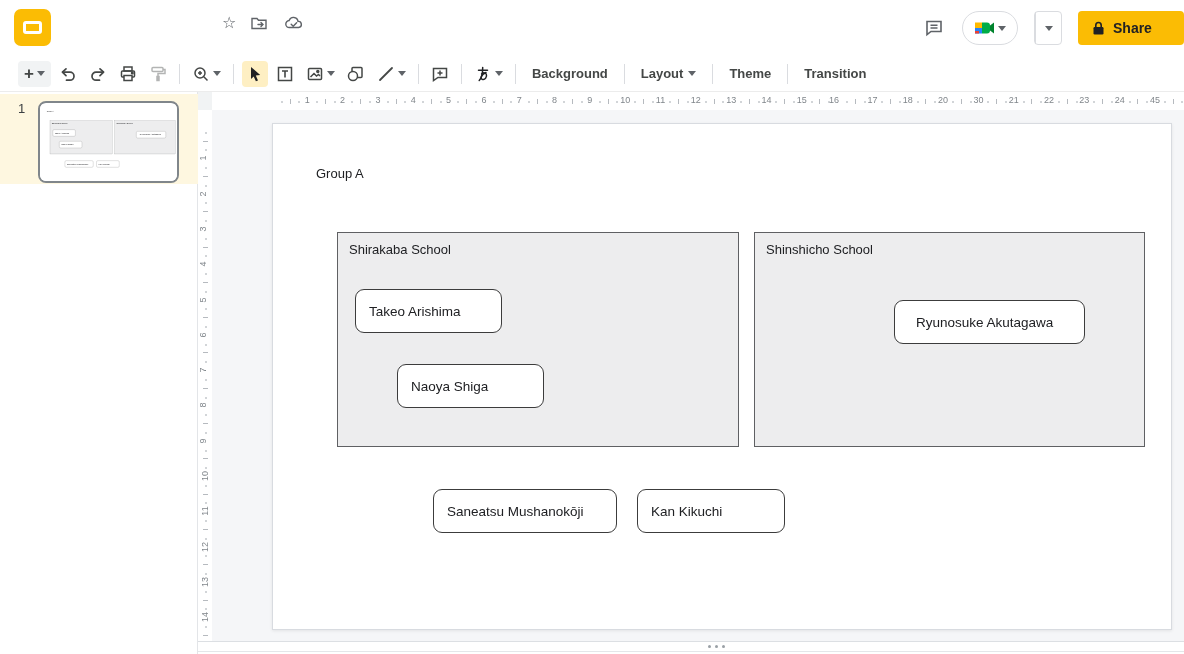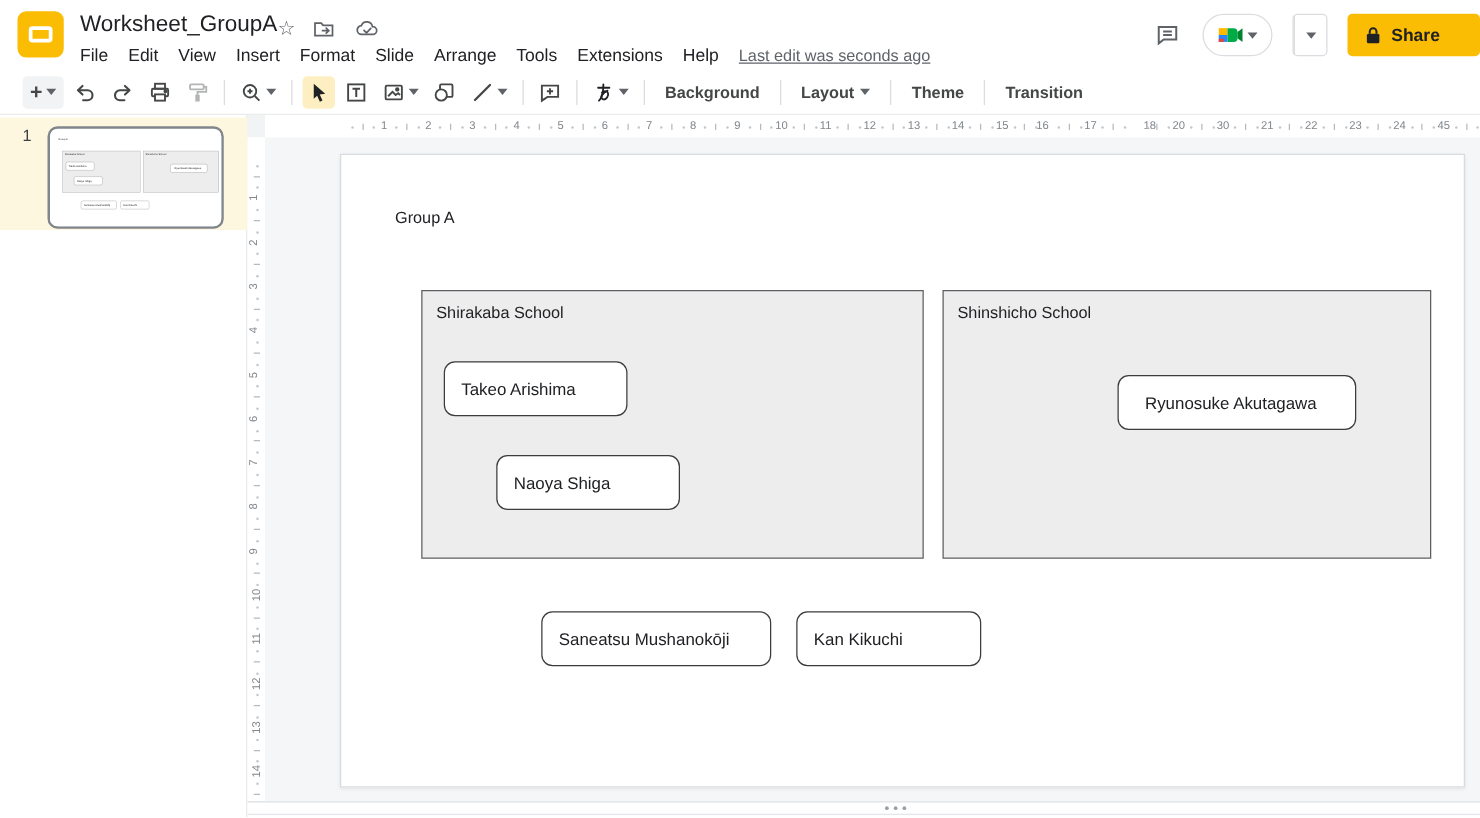--- a/index.html
+++ b/index.html
@@ -88,51 +88,37 @@
 </style>
 </head>
 <body>
 
 <div id="app">
 
   <div class="topbar">
     <div class="logo">
         <div class="page"></div>
       </div>
-    <div class="doc-title">Worksheet_GroupA</div>
 
     <div class="title-icons">
       <span class="star-glyph">☆</span>
       <span class="iconbtn">
         <svg width="18" height="18" viewBox="0 0 18 18" fill="none" stroke="#5f6368" stroke-width="1.4">
           <path d="M2 4.5 h5 l1.5 1.8 H16 v8.2 H2 z"></path>
             <path d="M8 10.5 h5 M11 8.5 l2 2 -2 2" stroke-linecap="round"></path>
         </svg>
       </span>
       <span class="iconbtn">
         <svg width="20" height="18" viewBox="0 0 20 18" fill="none" stroke="#5f6368" stroke-width="1.4">
           <path d="M5.5 13.5 a3.5 3.5 0 0 1 -.4-7 A4.6 4.6 0 0 1 14 7.4 a3 3 0 0 1 .6 6.1 z"></path>
           <path d="M7.2 10.3 l2 2 3.4-3.6" stroke-linecap="round" stroke-linejoin="round"></path>
         </svg>
       </span>
     </div>
 
-    <div class="menu-row">
-      <span class="menu-item">File</span>
-      <span class="menu-item">Edit</span>
-      <span class="menu-item">View</span>
-      <span class="menu-item">Insert</span>
-      <span class="menu-item">Format</span>
-      <span class="menu-item">Slide</span>
-      <span class="menu-item">Arrange</span>
-      <span class="menu-item">Tools</span>
-      <span class="menu-item">Extensions</span>
-      <span class="menu-item">Help</span>
-      <span class="last-edit">Last edit was seconds ago</span>
-    </div>
 
     <div class="top-right">
       <span class="iconbtn">
         <svg width="22" height="22" viewBox="0 0 22 22" fill="none" stroke="#5f6368" stroke-width="1.6">
           <path d="M4 4.5 h14 v10 H8 l-4 3.2 z"></path>
             <path d="M7.5 8.2 h7 M7.5 11 h7"></path>
         </svg>
       </span>
       <span class="meet-pill">
         <svg width="21" height="16" viewBox="0 0 21 16">
@@ -351,21 +337,21 @@
       <span class="bar" style="left: 607.46px;"></span>
       <span class="dot" style="left: 616.29px;"></span>
       <span class="num" style="left: 622px; text-align: center;">16</span>
       <span class="dot" style="left: 633.95px;"></span>
       <span class="bar" style="left: 642.78px;"></span>
       <span class="dot" style="left: 651.61px;"></span>
       <span class="num" style="left: 660.44px;">17</span>
       <span class="dot" style="left: 669.27px;"></span>
       <span class="bar" style="left: 678.1px;"></span>
       <span class="dot" style="left: 686.93px;"></span>
-      <span class="num" style="left: 695.76px; margin-left: 12px;">18</span>
+      <span class="num" style="left: 695.76px;">18</span>
       <span class="dot" style="left: 704.59px;"></span>
       <span class="bar" style="left: 713.42px;"></span>
       <span class="dot" style="left: 722.25px;"></span>
       <span class="num" style="left: 731.08px;">20</span>
       <span class="dot" style="left: 739.91px;"></span>
       <span class="bar" style="left: 748.74px;"></span>
       <span class="dot" style="left: 757.57px;"></span>
       <span class="num" style="left: 766.4px;">30</span>
       <span class="dot" style="left: 775.23px;"></span>
       <span class="bar" style="left: 784.06px;"></span>

